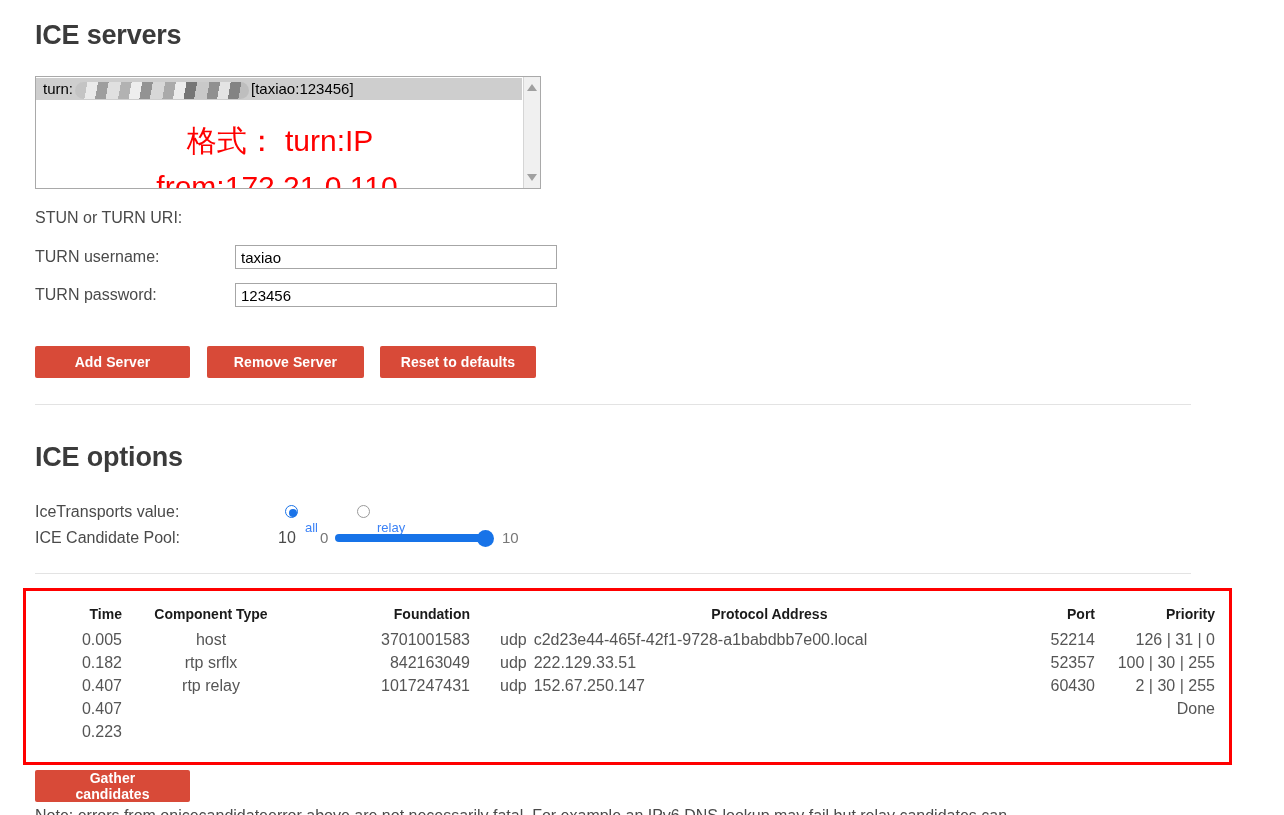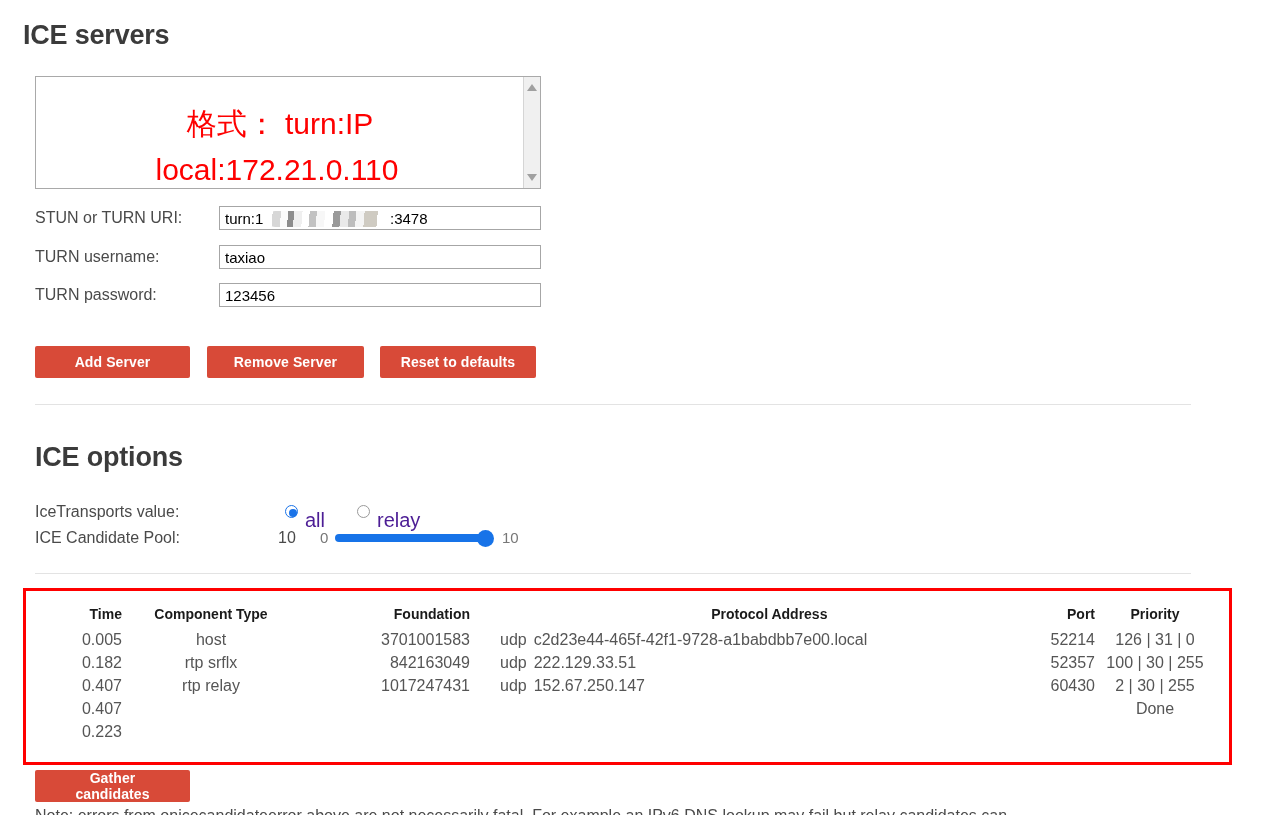--- a/index.html
+++ b/index.html
@@ -19,21 +19,21 @@
   .page { position: relative; width: 1284px; height: 815px; }
 
   
   h1.section-title {
     margin: 0;
     font-size: 27px;
     font-weight: bold;
     color: #3b3b3b;
     letter-spacing: -0.2px;
   }
-  #ice-servers-title { position: absolute; left: 23px; top: 20px; }
+  #ice-servers-title { position: absolute; left: 35px; top: 20px; }
   #ice-options-title { position: absolute; left: 35px; top: 442px; }
 
   
   .server-list {
     position: absolute;
     left: 35px; top: 76px;
     width: 506px; height: 113px;
     border: 1px solid #a9a9a9;
     background: #ffffff;
     overflow: hidden;
@@ -64,21 +64,21 @@
         #e2e2e2 19% 26%, #b0b0b0 26% 32%, #f1f1f1 32% 38%, #8f8f8f 38% 44%,
         #d8d8d8 44% 51%, #a7a7a7 51% 57%, #efefef 57% 63%, #6f6f6f 63% 69%,
         #c9c9c9 69% 76%, #8b8b8b 76% 82%, #e6e6e6 82% 88%, #7d7d7d 88% 94%,
         #bdbdbd 94% 100%);
     border-radius: 9px;
     filter: blur(0.4px);
     opacity: .92;
   }
   .hint-overlay {
     position: absolute;
-    left: 0; top: 24px;
+    left: 0; top: 41px;
     width: 488px;
     text-align: center;
     color: #fe0000;
     font-size: 30px;
     line-height: 46px;
     font-family: "Liberation Sans", "DejaVu Sans", sans-serif;
     pointer-events: none;
   }
   .hint-line2 { margin-left: -6px; }
 
@@ -109,21 +109,21 @@
 
   
   .form-row { position: absolute; left: 35px; height: 24px; }
   .form-row .lbl {
     position: absolute; left: 0; top: 0;
     font-size: 16px; color: #4a4a4a; line-height: 24px;
     white-space: nowrap;
   }
   .form-row .txt {
     position: absolute;
-    left: 184px; top: 0;
+    left: 200px; top: 0;
     width: 322px; height: 24px;
     border: 1px solid #a6a6a6;
     background: #fff;
     font-family: "Liberation Sans", "DejaVu Sans", sans-serif;
     font-size: 15px;
     color: #000;
     padding: 0 5px;
     outline: none;
   }
   #row-uri  { top: 206px; }
@@ -217,22 +217,22 @@
   }
   .radio-wrap.checked .rdo::after {
     content: "";
     position: absolute;
     left: 2.5px; top: 2.5px;
     width: 8px; height: 8px;
     border-radius: 50%;
     background: #1a73e8;
   }
   .radio-wrap .rlabel {
-    position: absolute; left: 20px; top: 8px;
-    font-size: 20px; color: #4c1d95; line-height: 20px;
+    position: absolute; left: 20px; top: 16px;
+    font-size: 13px; color: #3b82f6; line-height: 20px;
     white-space: nowrap;
   }
 
   #pool-value {
     position: absolute; left: 278px; top: 528px;
     font-size: 16px; color: #4a4a4a; line-height: 20px;
   }
   #pool-min {
     position: absolute; left: 320px; top: 528px;
     font-size: 15px; color: #777; line-height: 20px;
@@ -289,21 +289,21 @@
     padding: 2px 0 3px 0;
     height: 22px;
     white-space: nowrap;
   }
   .c-time   { width: 82px;  text-align: right; }
   .c-comp   { width: 178px; text-align: center; }
   .c-found  { width: 170px; text-align: right; }
   .c-proto  { width: 30px;  text-align: right; padding-left: 30px !important; }
   .c-addr   { text-align: left; padding-left: 7px !important; }
   .c-port   { width: 90px;  text-align: right; }
-  .c-prio   { width: 120px; text-align: center; }
+  .c-prio   { width: 120px; text-align: right; }
   th.c-proto-head { text-align: right; padding-left: 30px !important; }
   th.c-addr-head  { text-align: center; padding-left: 7px !important; }
 
   
   #note {
     position: absolute;
     left: 35px; top: 806px;
     width: 1200px;
     font-size: 16px;
     color: #4a4a4a;
@@ -314,43 +314,41 @@
 </style>
 </head>
 <body>
 
 <div class="page">
 
   <h1 class="section-title" id="ice-servers-title">ICE servers</h1>
 
   <div class="server-list">
     <div class="list-inner">
+      <div class="server-option">
+        <span>turn:</span><span class="masked-ip"></span><span>[taxiao:123456]</span>
+      </div>
       <div class="hint-overlay">
         <div>格式： turn:IP</div>
-        <div class="hint-line2">local:172.21.0.110</div>
+        <div class="hint-line2">from:172.21.0.110</div>
       </div>
     </div>
     <div class="vscroll">
       <div class="arrow up">
           <i></i>
         </div>
       <div class="arrow down">
           <i></i>
         </div>
     </div>
   </div>
 
   <div class="form-row" id="row-uri">
     <span class="lbl">STUN or TURN URI:</span>
   </div>
-  <div class="uri-field">
-    <span class="txtpart">turn:1</span>
-    <span class="mask2"></span>
-    <span class="port">:3478</span>
-  </div>
 
   <div class="form-row" id="row-user">
     <span class="lbl">TURN username:</span>
     <input class="txt" type="text" value="taxiao" style="">
   </div>
 
   <div class="form-row" id="row-pass">
     <span class="lbl">TURN password:</span>
     <input class="txt" type="text" value="123456" style="">
   </div>

